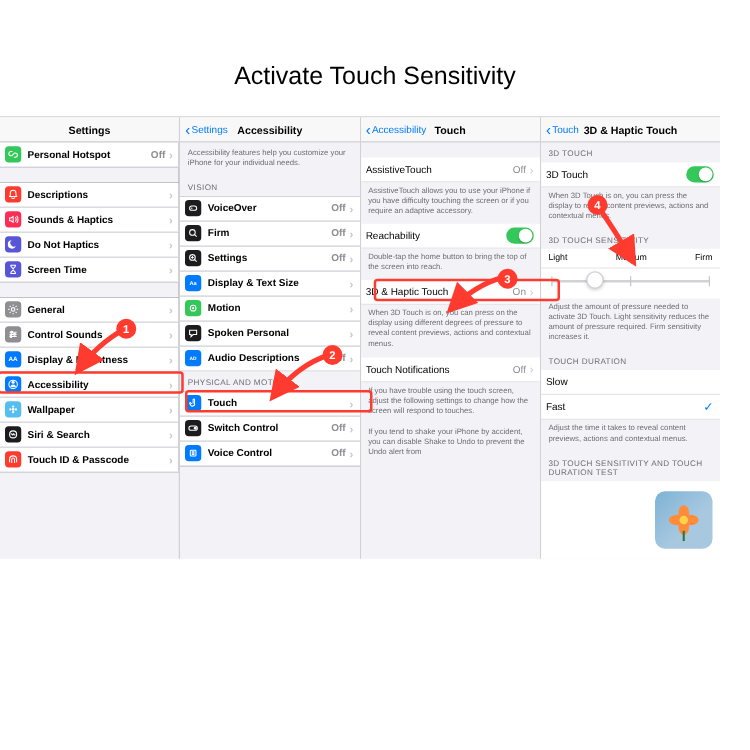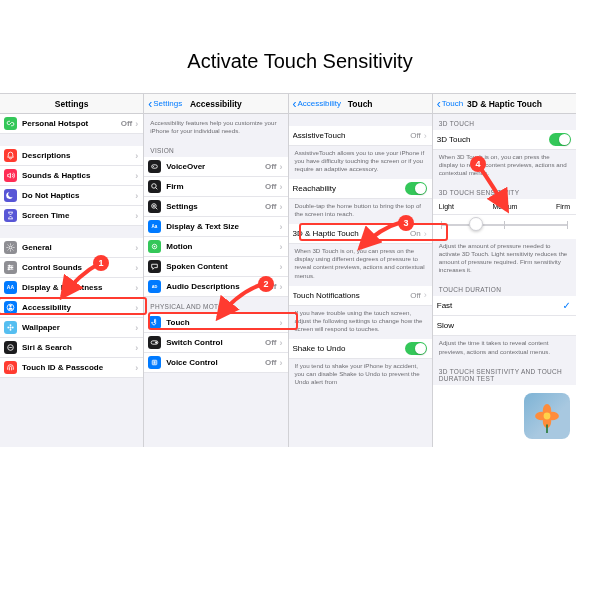--- a/index.html
+++ b/index.html
@@ -237,21 +237,21 @@
             </span>
             <span class="label">Motion</span>
             <span class="chev">›</span>
           </div>
           <div class="row">
             <span class="ic" style="background: rgb(28, 28, 30);">
               <svg viewBox="0 0 16 16" fill="none" stroke="#fff" stroke-width="1.5">
                 <path d="M3 4h10v6H8l-3 3v-3H3z"></path>
               </svg>
             </span>
-            <span class="label">Spoken Content</span>
+            <span class="label">Spoken Personal</span>
             <span class="chev">›</span>
           </div>
           <div class="row">
             <span class="ic" style="background: rgb(0, 122, 255);">
               <svg viewBox="0 0 16 16" fill="none" stroke="#fff" stroke-width="1.5">
                 <text x="8" y="11" text-anchor="middle" font-size="7" fill="#fff" stroke="none">AD</text>
               </svg>
             </span>
             <span class="label">Audio Descriptions</span>
             <span class="val">Off</span>
@@ -316,24 +316,20 @@
       <span class="val">On</span>
       <span class="chev">›</span>
     </div>
     <div class="section-foot">When 3D Touch is on, you can press on the display using different degrees of pressure to reveal content previews, actions and contextual menus.</div>
     <div class="row">
       <span class="label">Touch Notifications</span>
       <span class="val">Off</span>
       <span class="chev">›</span>
     </div>
     <div class="section-foot">If you have trouble using the touch screen, adjust the following settings to change how the screen will respond to touches.</div>
-    <div class="row">
-      <span class="label">Shake to Undo</span>
-      <span class="toggle on"></span>
-    </div>
     <div class="section-foot">If you tend to shake your iPhone by accident, you can disable Shake to Undo to prevent the Undo alert from</div>
   </div>
 
   <div class="pane">
     <div class="navbar">
       <span class="back">Touch</span>
       <span class="nav-title">3D &amp; Haptic Touch</span>
     </div>
     <div class="section-head">3D TOUCH</div>
     <div class="row">
@@ -352,25 +348,25 @@
         <div class="track"></div>
         <div class="tick" style="left:0"></div>
         <div class="tick" style="left:50%"></div>
         <div class="tick" style="right:0"></div>
         <div class="knob" id="knob" style="left:calc(28% - 7px)"></div>
       </div>
     </div>
     <div class="section-foot">Adjust the amount of pressure needed to activate 3D Touch. Light sensitivity reduces the amount of pressure required. Firm sensitivity increases it.</div>
     <div class="section-head">TOUCH DURATION</div>
     <div class="row">
+      <span class="label">Slow</span>
+    </div>
+    <div class="row">
       <span class="label">Fast</span>
       <span class="check">✓</span>
-    </div>
-    <div class="row">
-      <span class="label">Slow</span>
     </div>
     <div class="section-foot">Adjust the time it takes to reveal content previews, actions and contextual menus.</div>
     <div class="section-head">3D TOUCH SENSITIVITY AND TOUCH DURATION TEST</div>
     <div style="background:#fff;display:flex;justify-content:flex-end">
       <div class="flower">
         <svg viewBox="0 0 40 40">
               <g fill="#ff8c3b">
                 <ellipse cx="20" cy="14" rx="5" ry="8"></ellipse>
                 <ellipse cx="14" cy="20" rx="8" ry="5"></ellipse>
                 <ellipse cx="26" cy="20" rx="8" ry="5"></ellipse>

